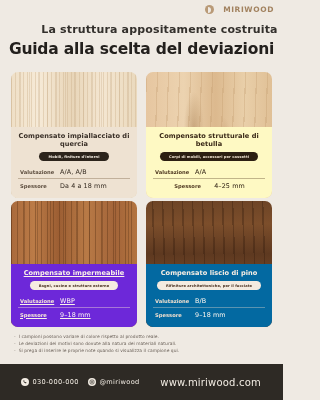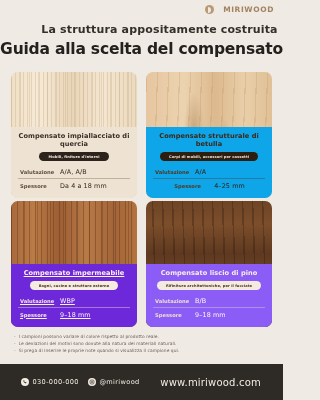--- a/index.html
+++ b/index.html
@@ -73,35 +73,35 @@
   .spec-value{font-size:6.4px;letter-spacing:.1px;}
 
   
   .card.light .card-info{background:#eee2d2;color:#3a3028;}
   .card.light .badge{background:#2c241c;color:#f3ece2;}
   .card.light .spec + .spec{border-top:0.6px solid rgba(120,95,65,.38);}
   .card.light .spec-label{color:#5d4e3f;}
   .card.light .spec-value{color:#33291f;}
 
   
-  .card.tan .card-info{background:#0ea5e9;color:#3b2a18;}
+  .card.tan .card-info{background:#fef9c3;color:#3b2a18;}
   .card.tan .badge{background:#2c1f12;color:#f0e3d2;}
   .card.tan .spec + .spec{border-top:0.6px solid rgba(80,55,30,.35);justify-content:center;}
   .card.tan .spec-label{color:#503a22;}
   .card.tan .spec-value{color:#2e2012;}
 
   
   .card.mid .card-info{background:#6d28d9;color:#fbf2e8;text-decoration:underline;}
   .card.mid .badge{background:#f5ece1;color:#4a3120;}
   .card.mid .spec + .spec{border-top:0.6px solid rgba(255,235,215,.4);}
   .card.mid .spec-label{color:#f6e7d8;}
   .card.mid .spec-value{color:#fff9f2;}
 
   
-  .card.dark .card-info{background:#8b5cf6;color:#f7eee4;}
+  .card.dark .card-info{background:#0369a1;color:#f7eee4;}
   .card.dark .badge{background:#f4ebe0;color:#4a3120;}
   .card.dark .spec + .spec{border-top:0.6px solid rgba(255,230,205,.35);}
   .card.dark .spec-label{color:#efdfce;}
   .card.dark .spec-value{color:#fff8f0;}
 
   
   .wood-oak{
     background:
       repeating-linear-gradient(90deg,
         rgba(205,178,142,.42) 0px, rgba(205,178,142,.42) 1px,
@@ -163,21 +163,21 @@
 <body>
 
 <div class="page">
 
   <div class="brand">
     <span class="brand-mark"></span>
     <span class="brand-text">MIRIWOOD</span>
   </div>
 
   <div class="eyebrow">La struttura appositamente costruita</div>
-  <div class="headline">Guida alla scelta del compensato</div>
+  <div class="headline">Guida alla scelta del deviazioni</div>
 
   <div class="grid">
 
     <div class="card light">
       <div class="card-photo wood-oak"></div>
       <div class="card-info">
         <div class="card-title">Compensato impiallacciato di quercia</div>
         <div class="badge-row">
           <span class="badge">Mobili, finiture d'interni</span>
         </div>

